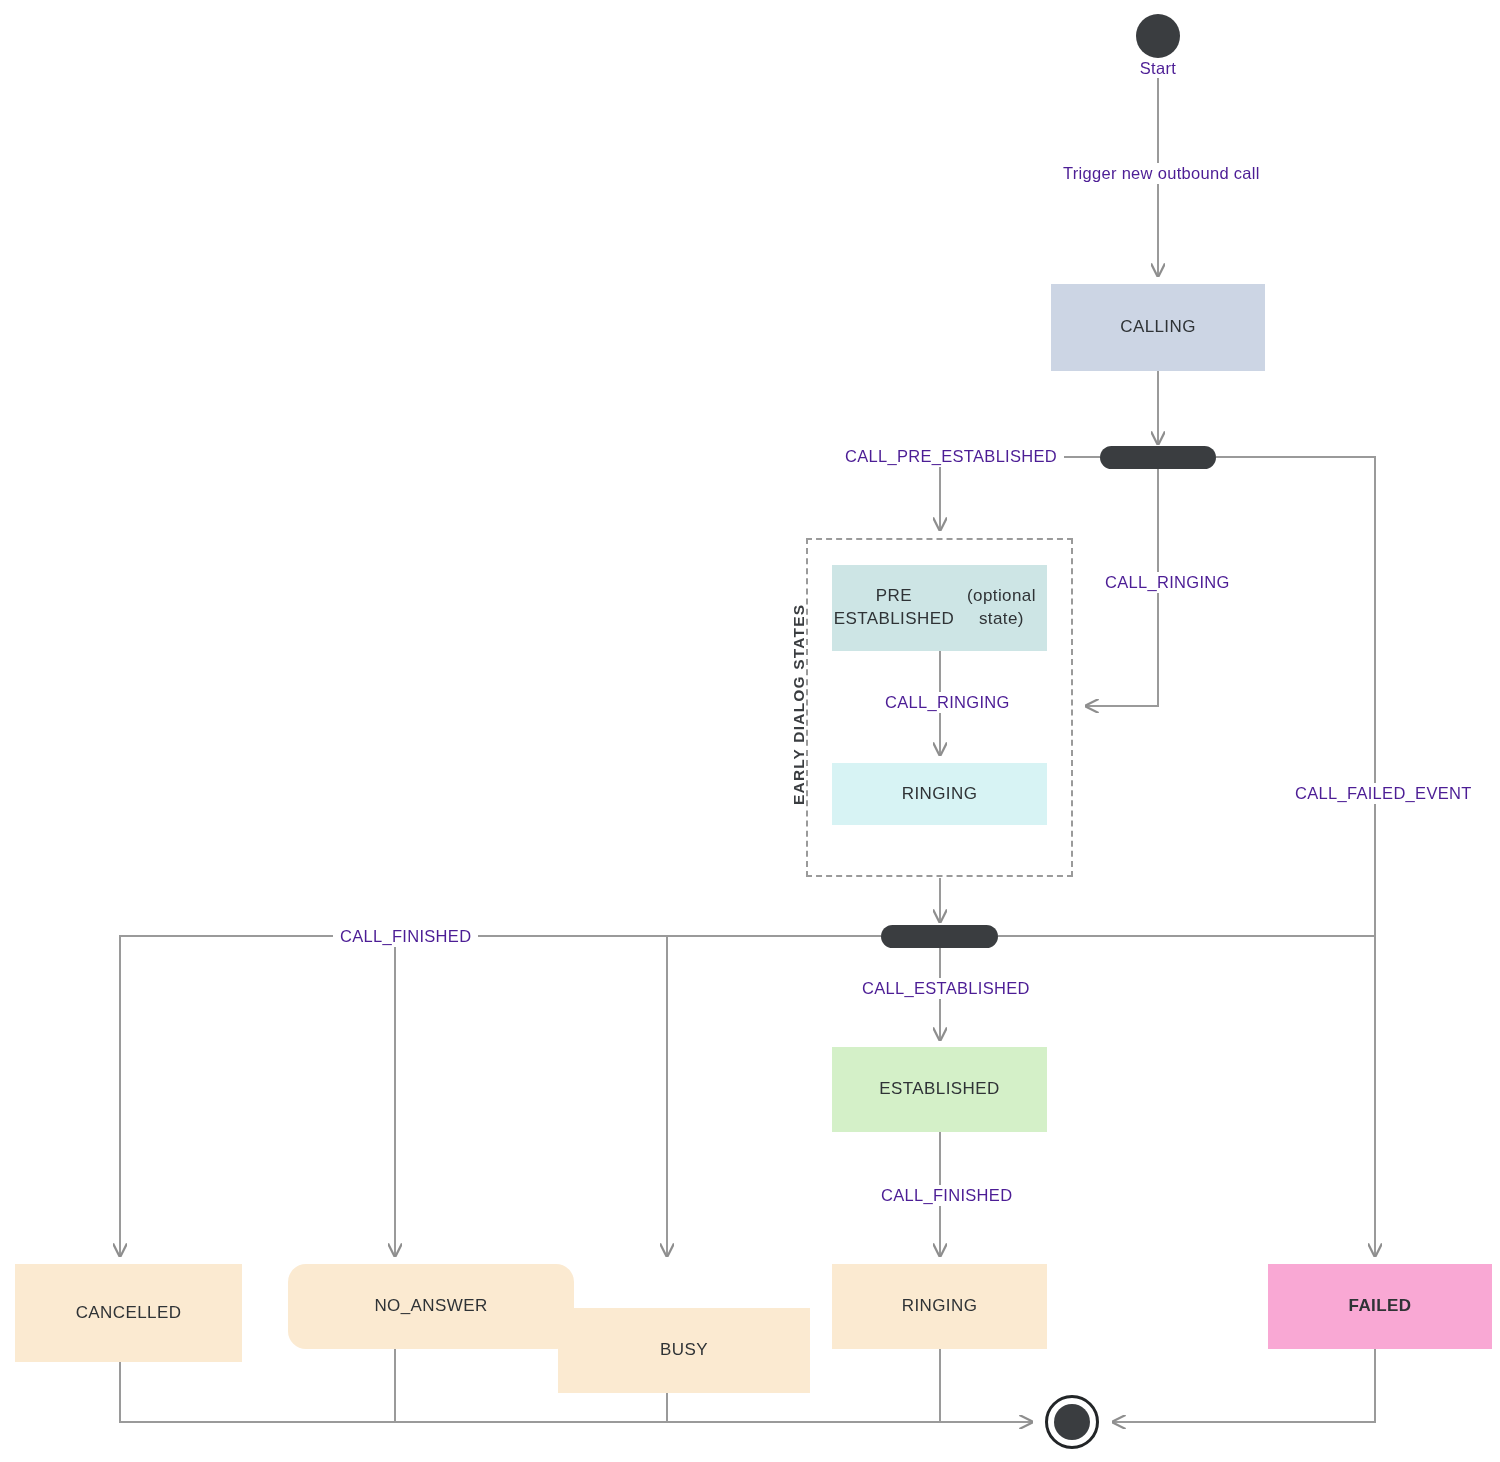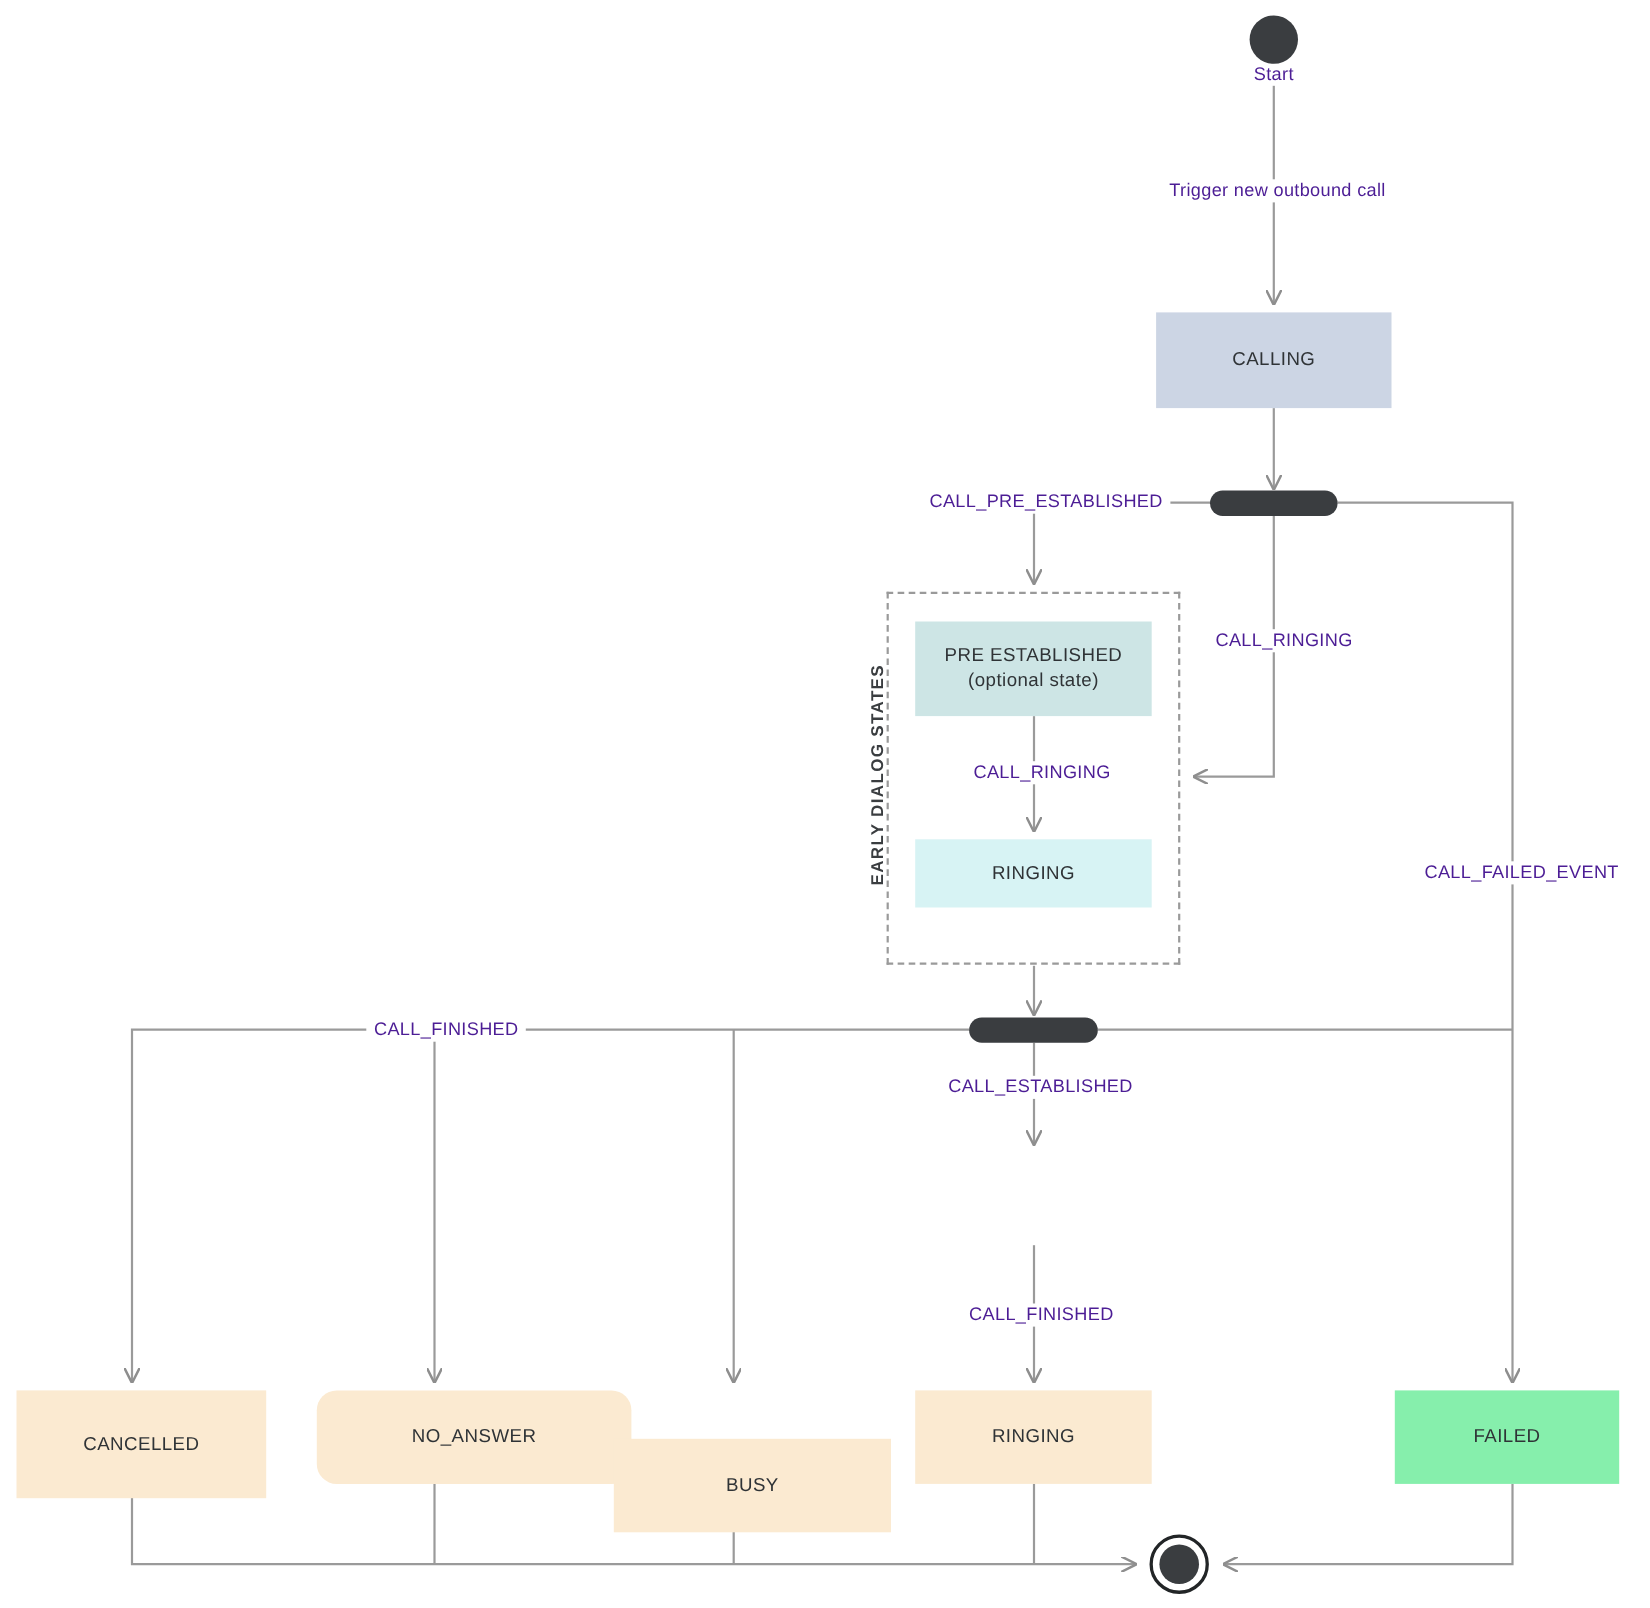--- a/index.html
+++ b/index.html
@@ -154,57 +154,60 @@
 
   <div class="label" style="left:838px; top:446px;">CALL_PRE_ESTABLISHED</div>
 
   <div class="label" style="left:1098px; top:572px;">CALL_RINGING</div>
 
   <div class="label" style="left:1288px; top:783px;">CALL_FAILED_EVENT</div>
 
   <div class="group-box" style="left:806px; top:538px; width:267px; height:339px;"></div>
   <div class="group-title" style="left:790px; top:805px;">EARLY DIALOG STATES</div>
 
-  <div class="node" style="left:832px; top:565px; width:215px; height:86px; background:#cde5e5; flex-direction:column;">
+  <div class="node" style="left:832px; top:565px; width:215px; height:86px; background:#cde5e5; ">
     <span>PRE ESTABLISHED</span>
     <span>(optional state)</span>
   </div>
 
   <div class="label" style="left:878px; top:692px;">CALL_RINGING</div>
 
   <div class="node" style="left:832px; top:763px; width:215px; height:62px; background:#d7f3f4;">
     <span>RINGING</span>
   </div>
 
   <div class="fork" style="left:881px; top:925px; width:117px;"></div>
 
   <div class="label" style="left:333px; top:926px;">CALL_FINISHED</div>
 
   <div class="label" style="left:855px; top:978px;">CALL_ESTABLISHED</div>
 
+  <div class="node" style="left:832px; top:1047px; width:215px; height:85px; background:#d4f0c8;">
+    <span>ESTABLISHED</span>
+  </div>
 
   <div class="label" style="left:874px; top:1185px;">CALL_FINISHED</div>
 
   <div class="node" style="left:15px; top:1264px; width:227px; height:98px; background:#fbead1;">
     <span>CANCELLED</span>
   </div>
 
   <div class="node" style="left:288px; top:1264px; width:286px; height:85px; background:#fbead1;border-radius:18px;">
     <span>NO_ANSWER</span>
   </div>
 
   <div class="node" style="left:558px; top:1264px; width:252px; height:85px; background:#fbead1;margin-top:44px;">
     <span>BUSY</span>
   </div>
 
   <div class="node" style="left:832px; top:1264px; width:215px; height:85px; background:#fbead1;">
     <span>RINGING</span>
   </div>
 
-  <div class="node" style="left:1268px; top:1264px; width:204px; height:85px; background:#86efac;">
+  <div class="node" style="left:1268px; top:1264px; width:224px; height:85px; background:#f9a8d4;font-weight:bold;">
     <span>FAILED</span>
   </div>
 
   <div class="end-ring" style="left:1045px; top:1395px;">
     <div class="inner"></div>
   </div>
 
 </div>
 
 </body></html>

